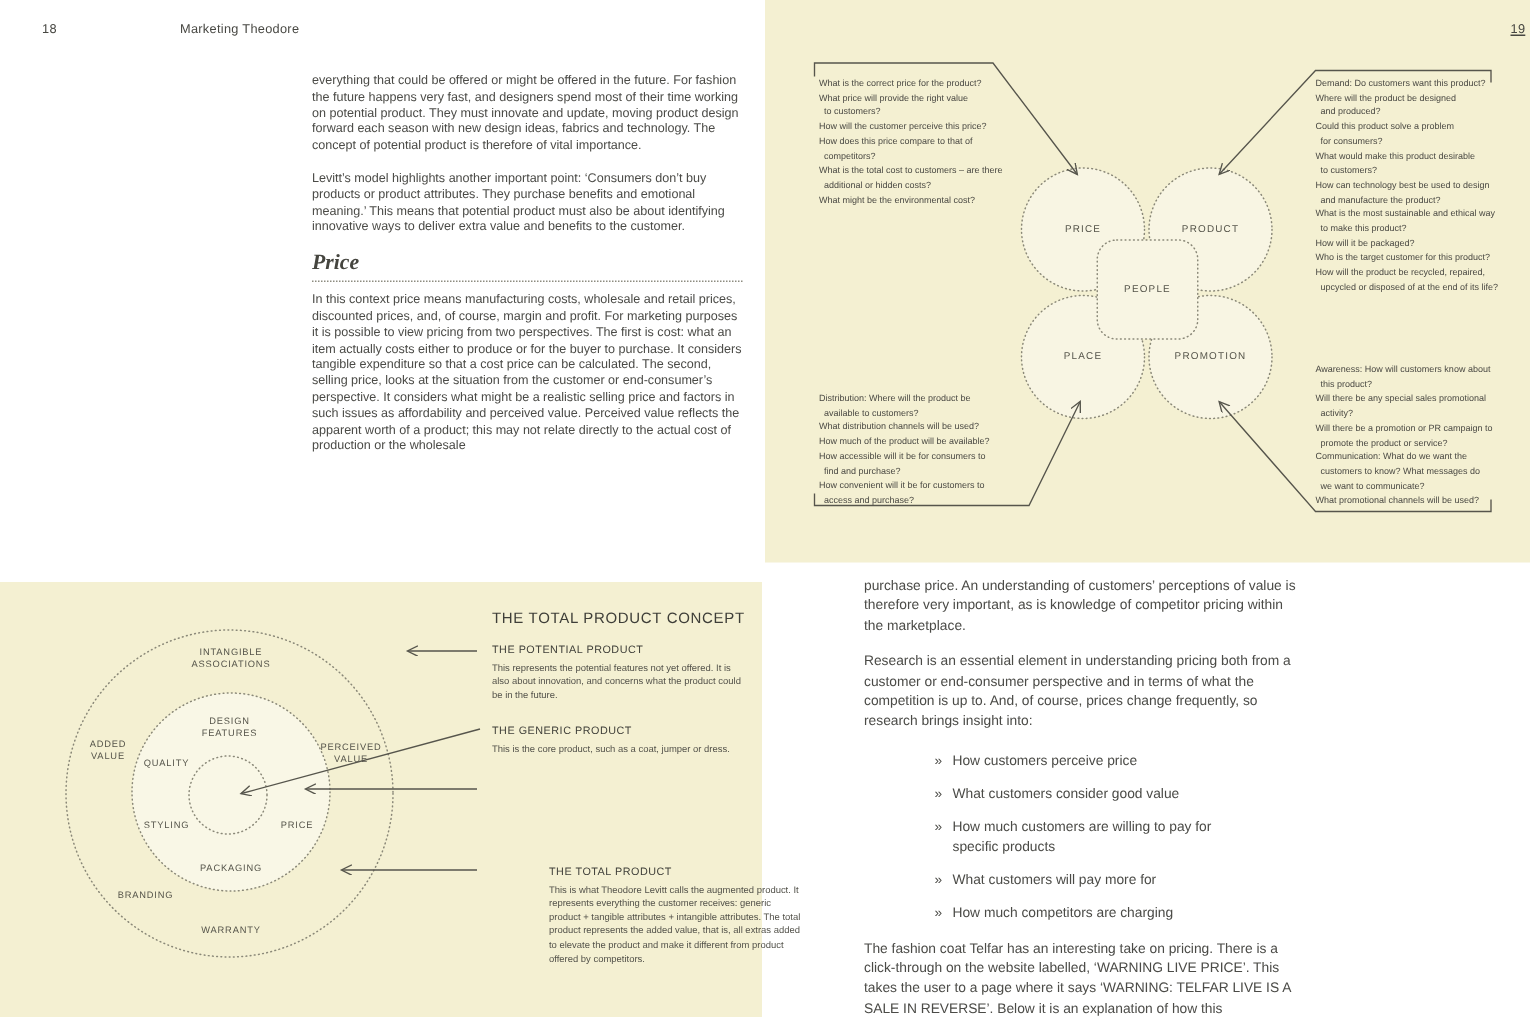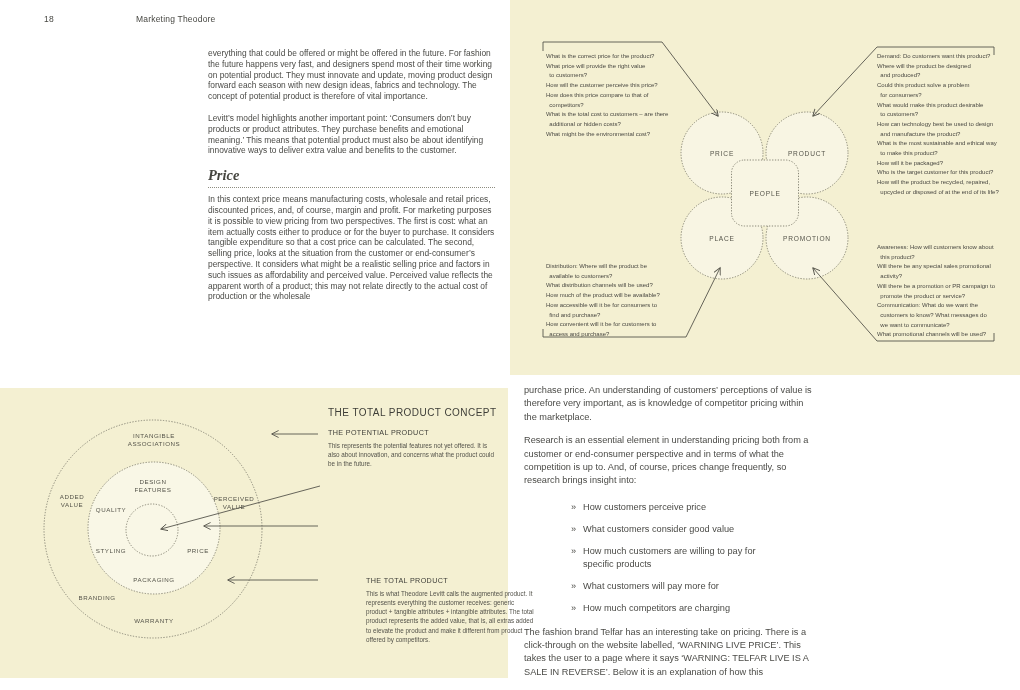--- a/index.html
+++ b/index.html
@@ -14,35 +14,35 @@
   }
   *{margin:0;padding:0;box-sizing:border-box;}
   html,body{background:#e8e8e8;}
   body{font-family:"Liberation Sans", sans-serif;}
   .spread{position:relative;width:1020px;height:690px;background:var(--page-bg);overflow:hidden;}
 
   .cream{position:absolute;background:var(--panel-cream);}
   .cream-left{left:0;top:388px;width:508px;height:290px;}
   .cream-right{left:510px;top:0;width:510px;height:375px;}
 
-  .pageno,.running-head{position:absolute;top:14px;font-size:8.5px;color:#474742;letter-spacing:.2px;margin-left:16px;}
+  .pageno,.running-head{position:absolute;top:14px;font-size:8.5px;color:#474742;letter-spacing:.2px;}
   .pn-left{left:28px;}
   .running-head{left:120px;}
   .pn-right{left:1007px;text-decoration:underline;}
 
   
   .left-col{position:absolute;left:208px;top:44px;width:287px;color:var(--text-body);
             font-size:8.4px;line-height:10.8px;}
   .left-col p{margin:4px 0 11px 0;}
   .price-head{font-family:"Liberation Serif", serif;font-style:italic;font-size:14.5px;
               color:#45453f;margin:4px 0 4px 0;line-height:16px;}
   .dotted-rule{border-top:1.6px dotted #8d8c80;height:0;margin:0 0 6px 0;}
 
   
-  .right-col{position:absolute;left:524px;top:384px;width:291px;color:var(--text-body);
+  .right-col{position:absolute;left:576px;top:384px;width:291px;color:var(--text-body);
              font-size:9.2px;line-height:13.4px;}
   .right-col p{margin:0 0 10px 0;}
   .bullets{margin:13px 0 10px 47px;}
   .bullet{display:flex;margin-bottom:8.6px;}
   .bullet-marker{width:12px;flex:0 0 12px;color:var(--text-body);}
   .bullet-text{white-space:pre-line;}
 
   
   .ring-label{position:absolute;transform:translate(-50%,-50%);font-size:6.2px;line-height:8.2px;
               letter-spacing:.55px;color:#55544a;text-align:center;white-space:pre-line;}
@@ -121,20 +121,24 @@
   <div class="ring-label" style="left:111px;top:551px;">STYLING</div>
   <div class="ring-label" style="left:198px;top:551px;">PRICE</div>
   <div class="ring-label" style="left:154px;top:580px;">PACKAGING</div>
   <div class="ring-label" style="left:97px;top:598px;">BRANDING</div>
   <div class="ring-label" style="left:154px;top:621px;">WARRANTY</div>
 
   <div class="concept-title">THE TOTAL PRODUCT CONCEPT</div>
   <div class="concept-entry e1">
     <h4>THE POTENTIAL PRODUCT</h4>
     <div>This represents the potential features not yet offered. It is also about innovation, and concerns what the product could be in the future.</div>
+  </div>
+  <div class="concept-entry e2">
+    <h4>THE GENERIC PRODUCT</h4>
+    <div>This is the core product, such as a coat, jumper or dress.</div>
   </div>
   <div class="concept-entry e4">
     <h4>THE TOTAL PRODUCT</h4>
     <div>This is what Theodore Levitt calls the augmented product. It represents everything the customer receives: generic product + tangible attributes + intangible attributes. The total product represents the added value, that is, all extras added to elevate the product and make it different from product offered by competitors.</div>
   </div>
 
   <svg id="flower-svg" width="510" height="375" viewBox="510 0 510 375">
     <circle class="dotcircle dotfill" cx="722" cy="153" r="41"></circle>
     <circle class="dotcircle dotfill" cx="807" cy="153" r="41"></circle>
     <circle class="dotcircle dotfill" cx="722" cy="238" r="41"></circle>
@@ -214,16 +218,16 @@
       </div>
       <div class="bullet">
         <span class="bullet-marker">»</span>
         <span class="bullet-text">What customers will pay more for</span>
       </div>
       <div class="bullet">
         <span class="bullet-marker">»</span>
         <span class="bullet-text">How much competitors are charging</span>
       </div>
     </div>
-    <p>The fashion brand Telfar has an interesting take on pricing. There is a click-through on the website labelled, ‘WARNING LIVE PRICE’. This takes the user to a page where it says ‘WARNING: TELFAR LIVE IS A SALE IN REVERSE’. Below it is an explanation of how this</p>
+    <p>The fashion coat Telfar has an interesting take on pricing. There is a click-through on the website labelled, ‘WARNING LIVE PRICE’. This takes the user to a page where it says ‘WARNING: TELFAR LIVE IS A SALE IN REVERSE’. Below it is an explanation of how this</p>
   </div>
 
 </div>
 
 </body></html>

